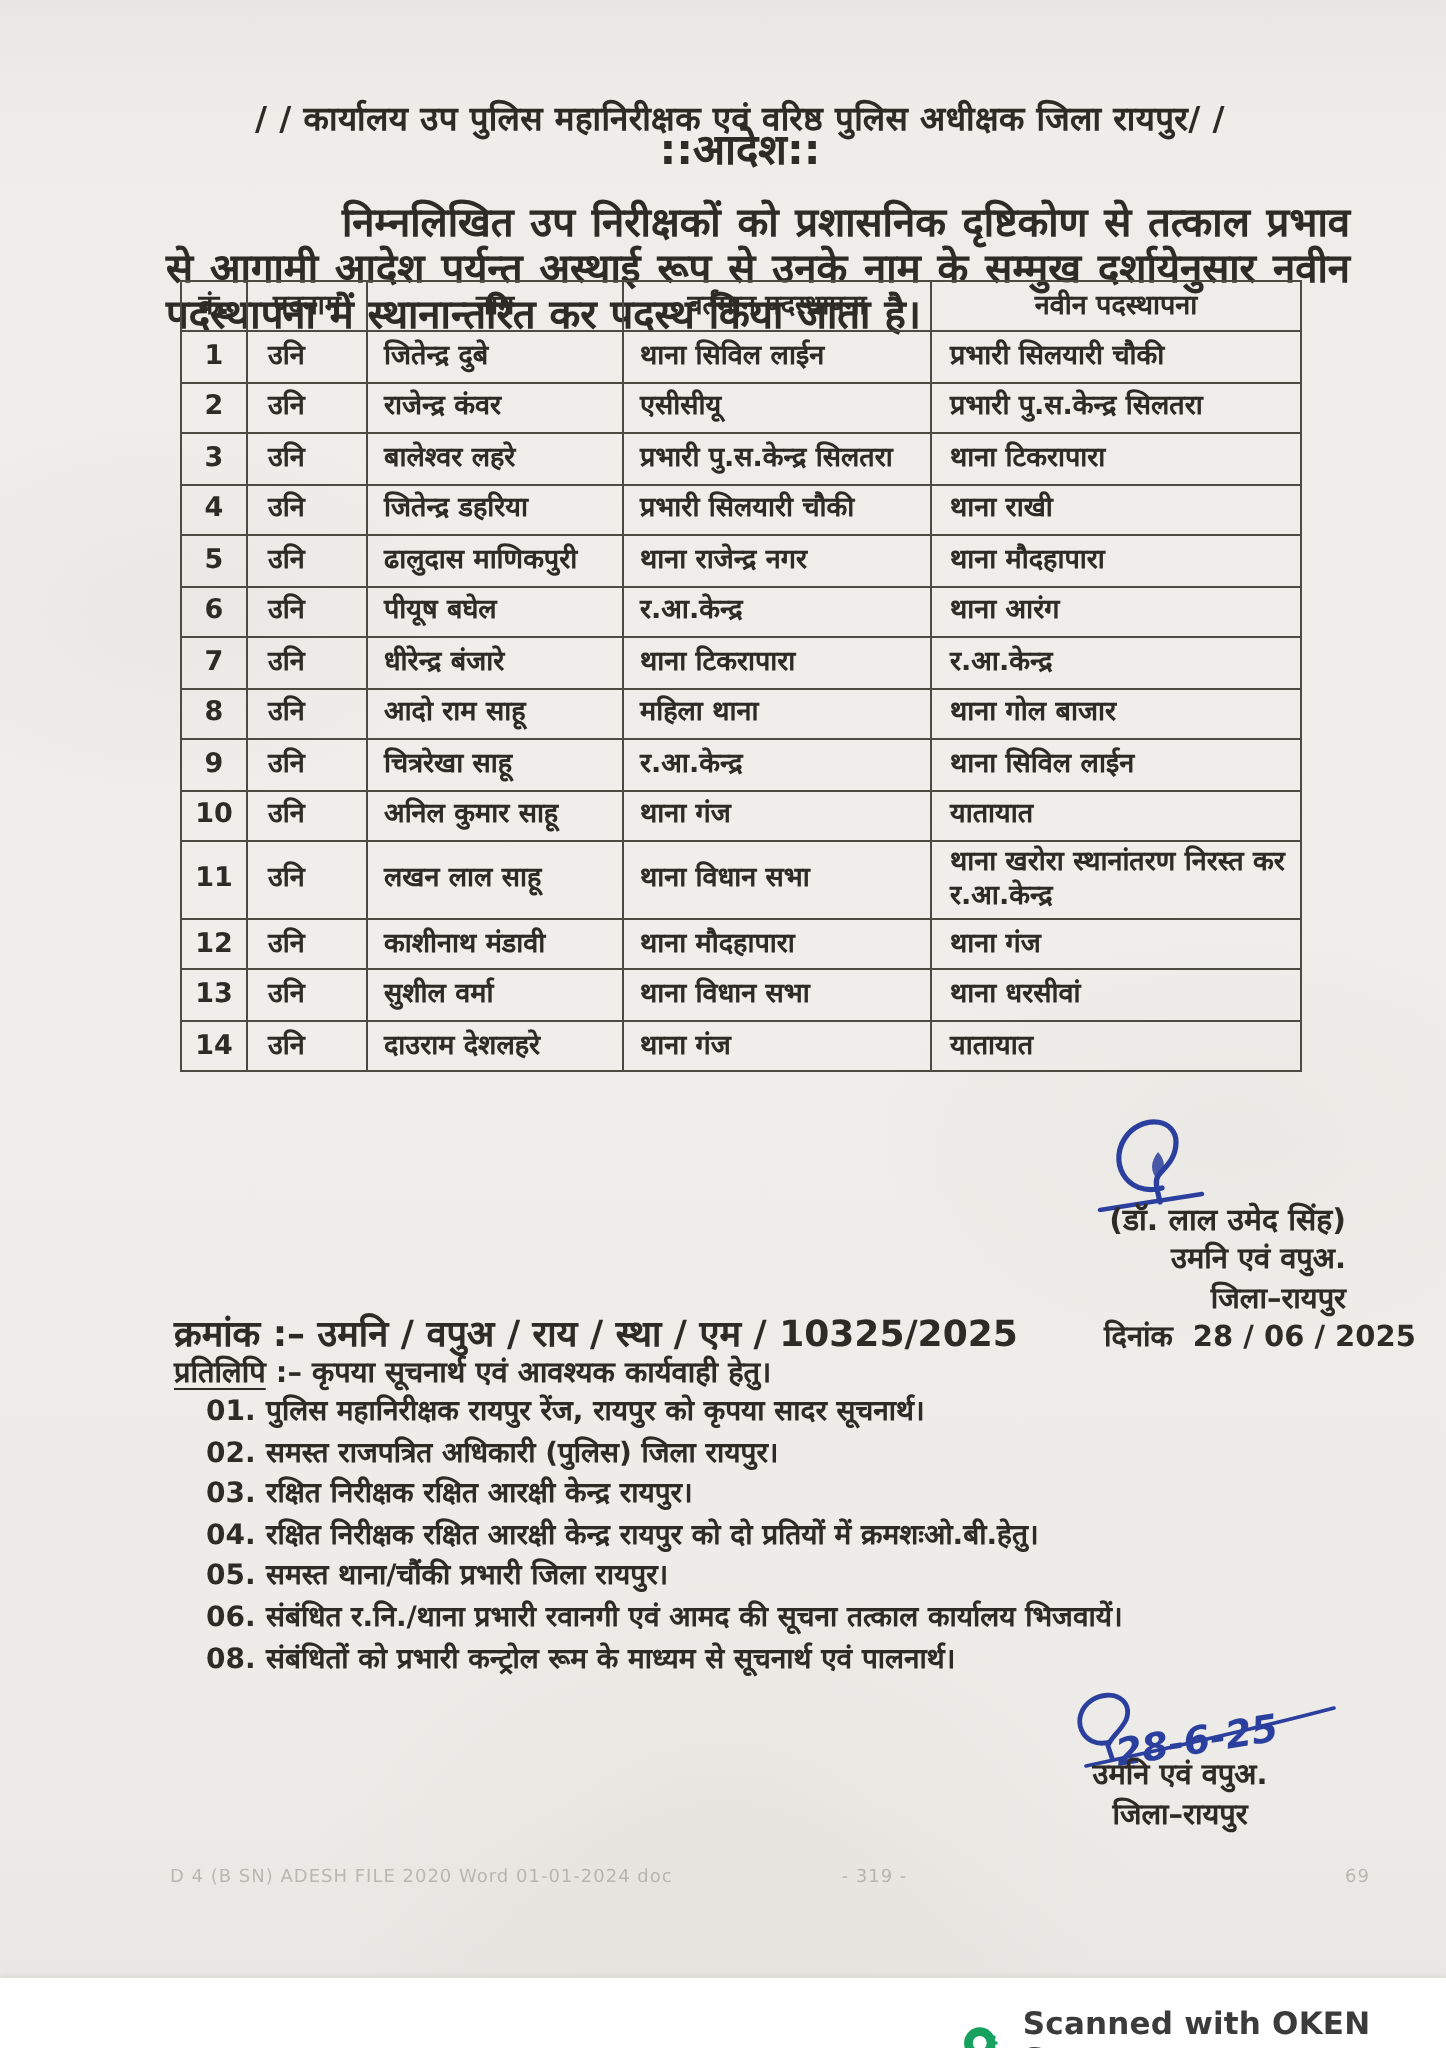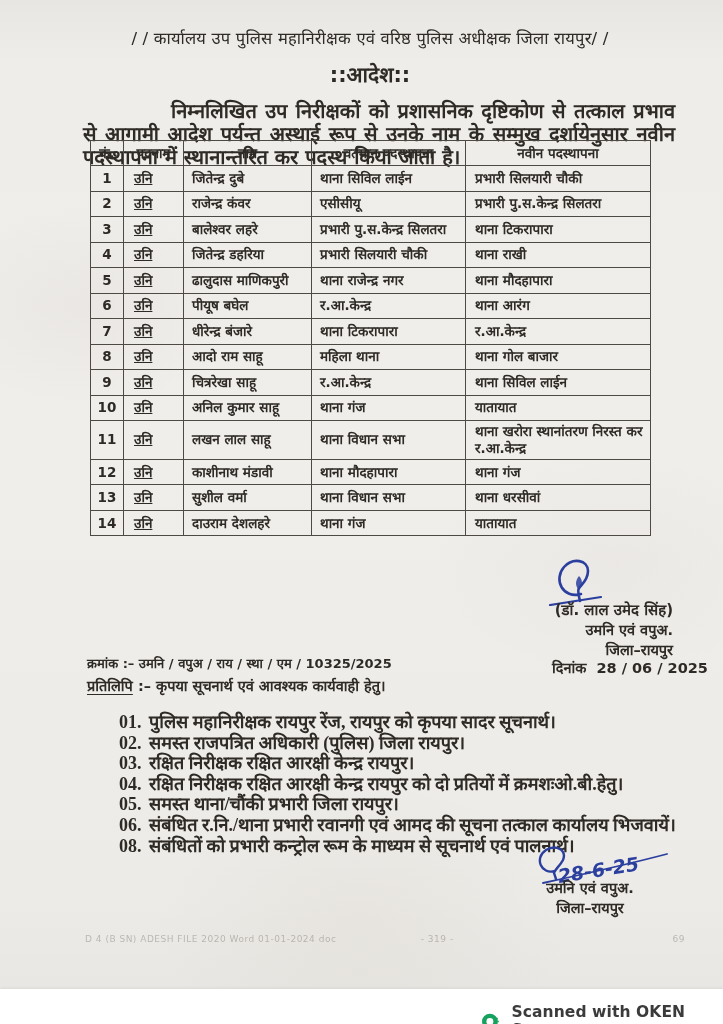--- a/index.html
+++ b/index.html
@@ -8,50 +8,50 @@
     background:linear-gradient(180deg,#e8e6e2 0%,#efedea 6%,#f0eeeb 45%,#edebe7 88%,#e9e7e3 96%);
     font-family:"DejaVu Sans","Liberation Sans",sans-serif;
     color:#2e2b26;
   }
   .texture{position:absolute;inset:0;pointer-events:none;
     background:
       radial-gradient(220px 140px at 12% 30%, rgba(120,110,95,.05), transparent 70%),
       radial-gradient(260px 160px at 85% 55%, rgba(120,110,95,.04), transparent 70%),
       radial-gradient(300px 200px at 50% 90%, rgba(120,110,95,.05), transparent 70%);
   }
-  .doc-title{position:absolute;top:26px;left:90px;width:560px;text-align:center;
-    font-size:16.5px;font-weight:400;letter-spacing:.2px;}
+  .doc-title{position:absolute;top:47px;left:90px;width:560px;text-align:center;
+    font-size:16.5px;font-weight:700;letter-spacing:.2px;}
   .order-heading{position:absolute;top:60px;left:90px;width:560px;text-align:center;
     font-size:21px;font-weight:700;}
   .intro{position:absolute;top:87px;left:70px;width:592px;
     font-size:20px;line-height:23px;font-weight:600;text-align:justify;text-indent:88px;margin:13px;}
   
   .tbl-wrap{position:absolute;top:140px;left:90px;}
   table{border-collapse:collapse;table-layout:fixed;width:560px;}
   th,td{border:1.4px solid #4d4a43;font-size:13.5px;font-weight:600;
     padding:2px 4px;line-height:1.25;vertical-align:middle;overflow:hidden;}
   th{height:20px;text-align:center;font-weight:700;}
   td{height:20.5px;}
   td:nth-child(1){text-align:center;}
-  td:nth-child(2){padding-left:10px;text-decoration:underline;}
+  td:nth-child(2){padding-left:10px;}
   td:nth-child(3){padding-left:8px;}
   td:nth-child(4){padding-left:8px;}
   td:nth-child(5){padding-left:9px;}
   
   .sig1-svg{position:absolute;top:556px;left:543px;}
   .sig1{position:absolute;top:600px;left:468px;width:205px;text-align:right;
     font-size:14.5px;font-weight:600;line-height:20px;}
   .sig1 .sig-name{font-size:15px;}
-  .ref-line{position:absolute;top:654px;left:87px;font-size:13px;font-weight:600;}
+  .ref-line{position:absolute;top:654px;left:87px;font-size:18px;font-weight:600;}
   .date-line{position:absolute;top:657px;left:552px;font-size:14.5px;font-weight:600;}
   .date-line .dval{margin-left:10px;}
   .copy-head{position:absolute;top:675px;left:87px;font-size:14.5px;font-weight:700;}
   .copy-head .u{text-decoration:underline;text-underline-offset:3px;}
-  .copy-list{position:absolute;top:696px;left:103px;width:585px;margin:16px;padding:0;list-style:none;
-    font-size:18px;font-weight:600;font-family:Liberation Serif, serif;}
+  .copy-list{position:absolute;top:696px;left:103px;width:585px;margin:0;padding:0;list-style:none;
+    font-size:14px;font-weight:600;}
   .copy-list li{display:flex;line-height:20.6px;}
   .copy-list .num{width:30px;flex:0 0 30px;}
   .copy-list .txt{flex:1;}
   
   .sig2-svg{position:absolute;top:845px;left:525px;}
   .sig2{position:absolute;top:879px;left:515px;width:150px;text-align:center;
     font-size:14.5px;font-weight:600;line-height:19.5px;}
   
   .scan-note{position:absolute;top:934px;left:85px;width:600px;font-size:9px;
     color:#6b675f;opacity:.38;letter-spacing:.5px;display:flex;}

